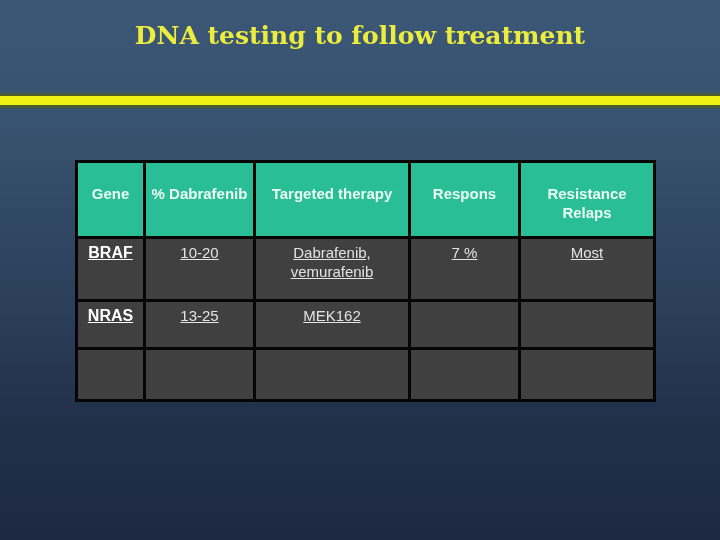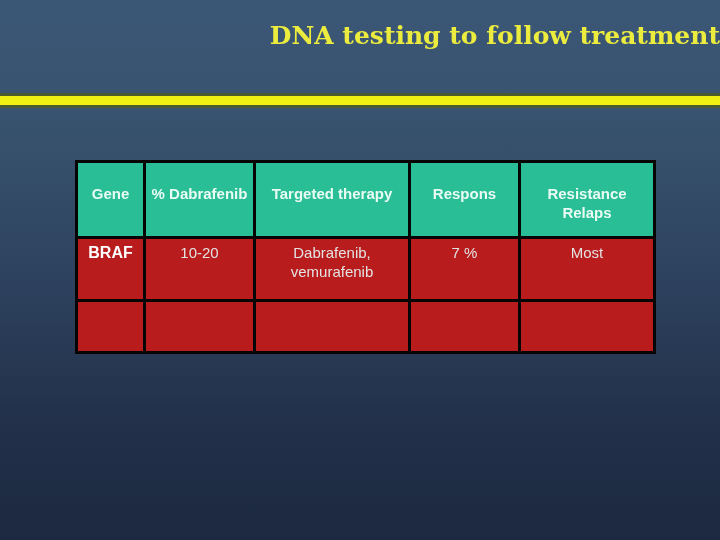--- a/index.html
+++ b/index.html
@@ -8,21 +8,21 @@
     font-family: "Liberation Sans", sans-serif;
     position: relative;
     background: linear-gradient(180deg, #3b5776 0%, #38536f 22%, #2c405c 55%, #22304a 78%, #1c2940 100%);
   }
   .slide { position: absolute; inset: 0; }
 
   
   .title {
     position: absolute;
     top: 20px; left: 0; right: 0;
-    text-align: right;
+    text-align: center;
     font-family: "DejaVu Serif", serif;
     font-weight: bold;
     font-size: 25px;
     line-height: 32px;
     color: #ecec3e;
     letter-spacing: 0px;
   }
 
   
   .divider {
@@ -51,26 +51,27 @@
   }
   table.gene-table th {
     background: #29be96;
     color: #eafbf4;
     font-size: 15px;
     font-weight: bold;
     padding-top: 21px;
     line-height: 19px;
   }
   table.gene-table td {
-    background: #b91c1c;
+    background: #404040;
     color: #e3e3e3;
     font-size: 15px;
     font-weight: normal;
     padding-top: 4px;
     line-height: 19px;
+    text-decoration: underline;
   }
   table.gene-table td.gene-col {
     color: #ffffff;
     font-weight: bold;
     font-size: 16px;
   }
   tr.header-row   { height: 76px; }
   tr.row-braf     { height: 63px; }
   tr.row-nras     { height: 48px; }
   tr.row-empty    { height: 52px; }
@@ -106,20 +107,27 @@
     </thead>
     <tbody>
       <tr class="row-braf">
         <td class="gene-col">BRAF</td>
         <td>10-20</td>
         <td>Dabrafenib,
 vemurafenib</td>
         <td>7 %</td>
         <td>Most</td>
       </tr>
+      <tr class="row-nras">
+        <td class="gene-col">NRAS</td>
+        <td>13-25</td>
+        <td>MEK162</td>
+        <td></td>
+        <td></td>
+      </tr>
       <tr class="row-empty">
         <td class="gene-col"></td>
         <td></td>
         <td></td>
         <td></td>
         <td></td>
       </tr>
     </tbody>
   </table>
 

